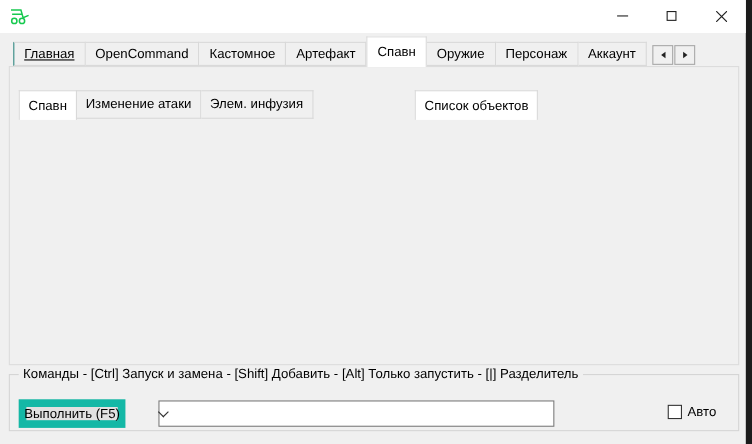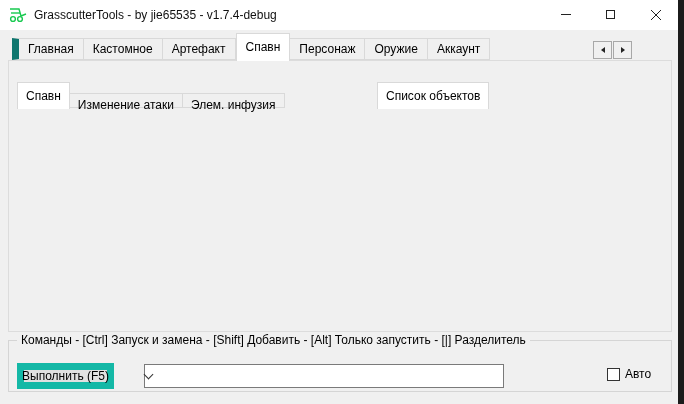--- a/index.html
+++ b/index.html
@@ -13,31 +13,31 @@
   .app-icon{margin-left:8px;width:20px;height:16px;flex:0 0 auto;}
   .title-text{margin-left:6px;font-size:12px;color:#111;white-space:nowrap;}
   .win-btns{position:absolute;right:0;top:0;height:29px;display:flex;}
   .win-btn{width:45px;height:29px;display:flex;align-items:center;justify-content:center;}
   .glyph-min{width:10px;height:0;border-top:1px solid #222;}
   .glyph-max{width:9px;height:9px;border:1px solid #222;}
 
   
   .tabstrip{position:absolute;left:12px;top:33px;width:620px;height:28px;display:flex;align-items:flex-end;overflow:hidden;}
   .tab{height:22px;margin-bottom:1px;padding:3px 9px 0 9px;background:#f0f0f0;border:1px solid #d9d9d9;border-left:none;white-space:nowrap;}
-  .tab:first-child{border-left:7px solid #0f766e;}
+  .tab:first-child{border-left:1px solid #0f766e;text-decoration:underline;}
   .tab.selected{height:28px;margin-bottom:0;padding-top:6px;background:#ffffff;border:1px solid #d9d9d9;border-bottom:none;position:relative;z-index:3;}
   .tab-scroll{position:absolute;top:41px;display:flex;z-index:4;}
   .sc-btn{width:19px;height:18px;background:#f0f0f0;border:1px solid #a8a8a8;display:flex;align-items:center;justify-content:center;margin-left:1px;}
 
   
   .tabpage{position:absolute;left:8px;top:60px;width:664px;height:272px;background:#f0f0f0;border:1px solid #dcdcdc;z-index:1;}
 
   
   .itabs{position:absolute;display:flex;align-items:flex-end;height:27px;z-index:2;}
-  .itab{height:15px;margin-bottom:1px;padding:4px 8px 0 8px;background:#f0f0f0;border:1px solid #d9d9d9;border-left:none;white-space:nowrap;}
+  .itab{height:26px;margin-bottom:1px;padding:4px 8px 0 8px;background:#f0f0f0;border:1px solid #d9d9d9;border-left:none;white-space:nowrap;}
   .itab:first-child{border-left:1px solid #d9d9d9;}
   .itab.selected{height:27px;margin-bottom:0;padding-top:6px;background:#fff;border:1px solid #d9d9d9;border-bottom:none;}
   .ipage{position:absolute;background:#f0f0f0;border:1px solid #d9d9d9;}
 
   
   .frm-label{position:absolute;line-height:22px;white-space:nowrap;}
   .frm-note{position:absolute;color:#9d9d9d;white-space:nowrap;}
   .spin{position:absolute;height:22px;background:#fff;border:1px solid #7a7a7a;display:flex;}
   .spin-val{flex:1;padding-left:4px;line-height:20px;overflow:hidden;}
   .spin-btns{width:15px;display:flex;flex-direction:column;border-left:1px solid #e3e3e3;}
@@ -84,43 +84,43 @@
 
     <div class="titlebar">
       <svg class="app-icon" viewBox="0 0 20 16">
         <g fill="none" stroke="#17c94f" stroke-width="1.4">
           <path d="M2 2 L11 2 L13 9 L18 7"></path>
           <path d="M3 6 L12 6"></path>
           <circle cx="5" cy="12" r="2.4"></circle>
           <circle cx="12" cy="12" r="2.4"></circle>
         </g>
       </svg>
-      <span class="title-text">GrasscutterTools - by jie65535 - v1.7.4-debug</span>
       <div class="win-btns">
         <div class="win-btn">
             <span class="glyph-min"></span>
           </div>
         <div class="win-btn">
             <span class="glyph-max"></span>
           </div>
         <div class="win-btn">
           <svg width="10" height="10" viewBox="0 0 10 10">
             <path d="M0 0 L10 10 M10 0 L0 10" stroke="#222" stroke-width="1"></path>
           </svg>
         </div>
       </div>
     </div>
 
     <div class="tabstrip">
       <div class="tab">Главная</div>
+      <div class="tab">OpenCommand</div>
       <div class="tab">Кастомное</div>
       <div class="tab">Артефакт</div>
       <div class="tab selected">Спавн</div>
+      <div class="tab">Оружие</div>
       <div class="tab">Персонаж</div>
-      <div class="tab">Оружие</div>
       <div class="tab">Аккаунт</div>
     </div>
     <div class="tab-scroll" style="right:46px;">
       <div class="sc-btn">
           <i class="tri-left"></i>
         </div>
       <div class="sc-btn">
           <i class="tri-right"></i>
         </div>
     </div>

